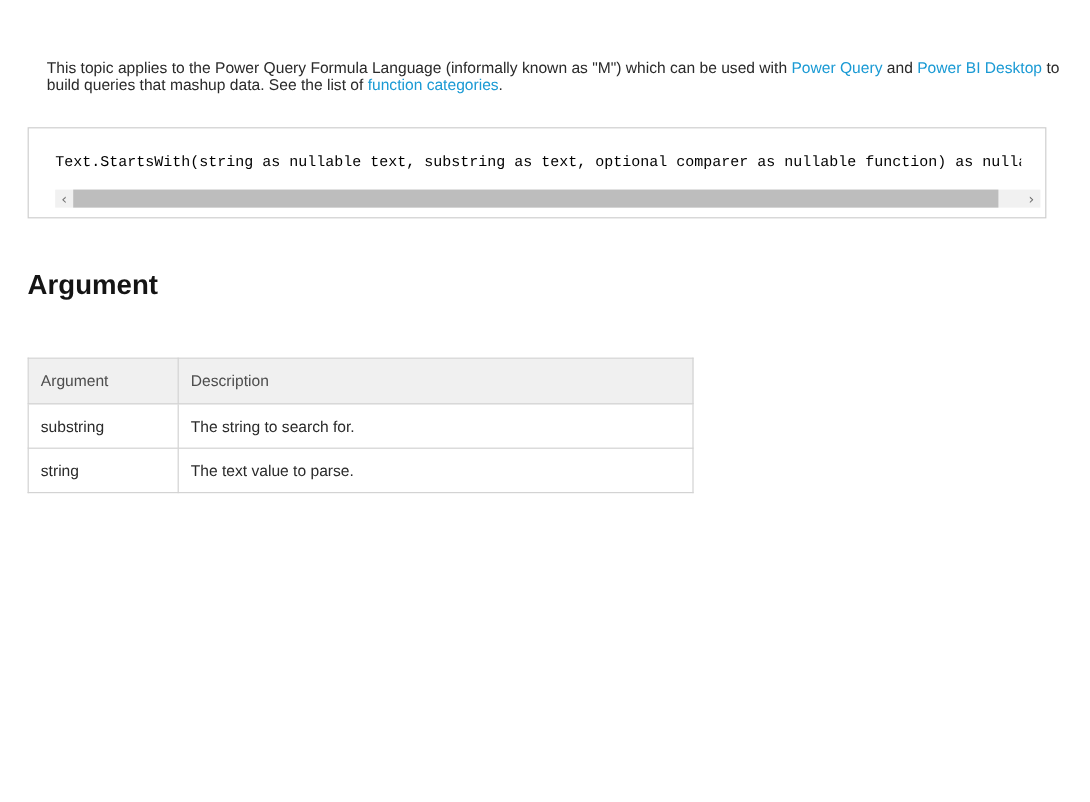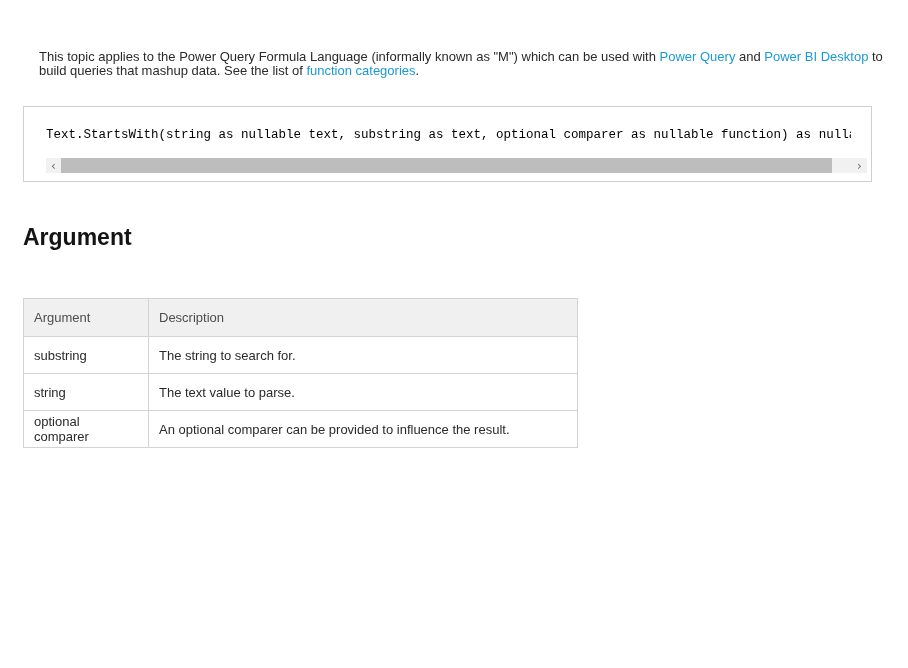--- a/index.html
+++ b/index.html
@@ -135,20 +135,16 @@
     </thead>
     <tbody>
       <tr>
         <td>substring</td>
         <td>The string to search for.</td>
       </tr>
       <tr>
         <td>string</td>
         <td>The text value to parse.</td>
       </tr>
-      <tr>
-        <td>optional comparer</td>
-        <td>An optional comparer can be provided to influence the result.</td>
-      </tr>
     </tbody>
   </table>
 
 </div>
 
 </body></html>

